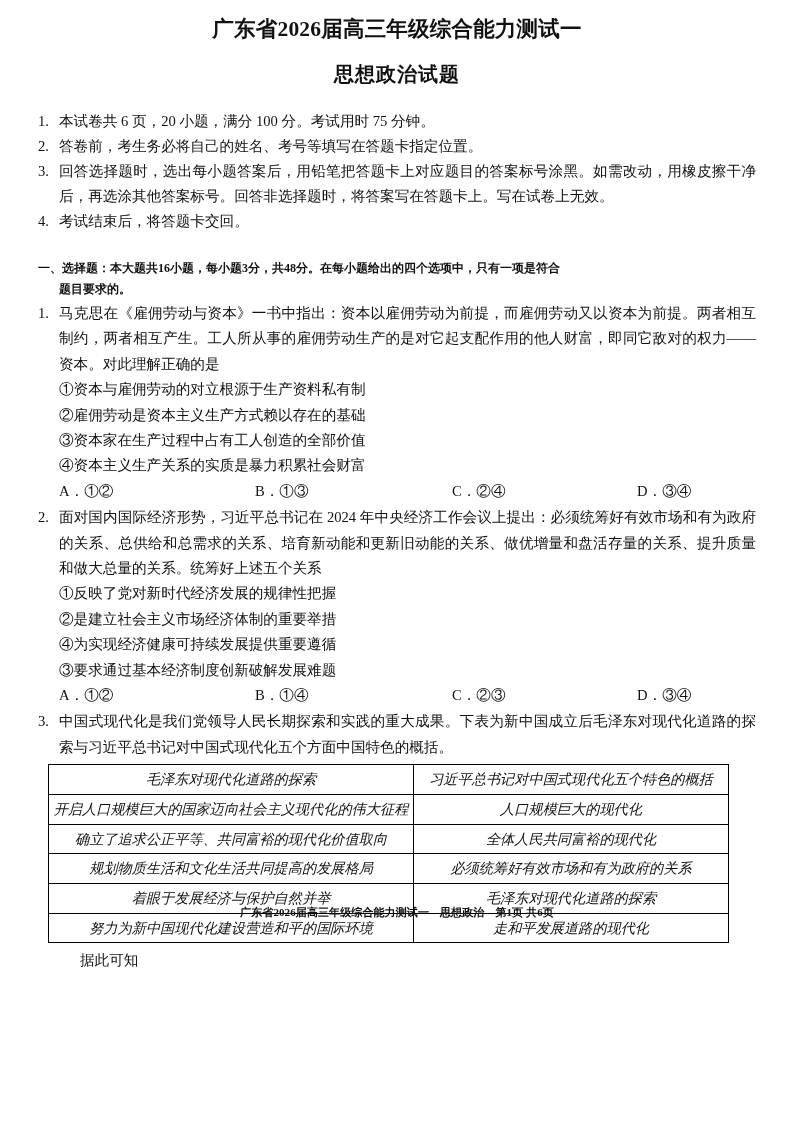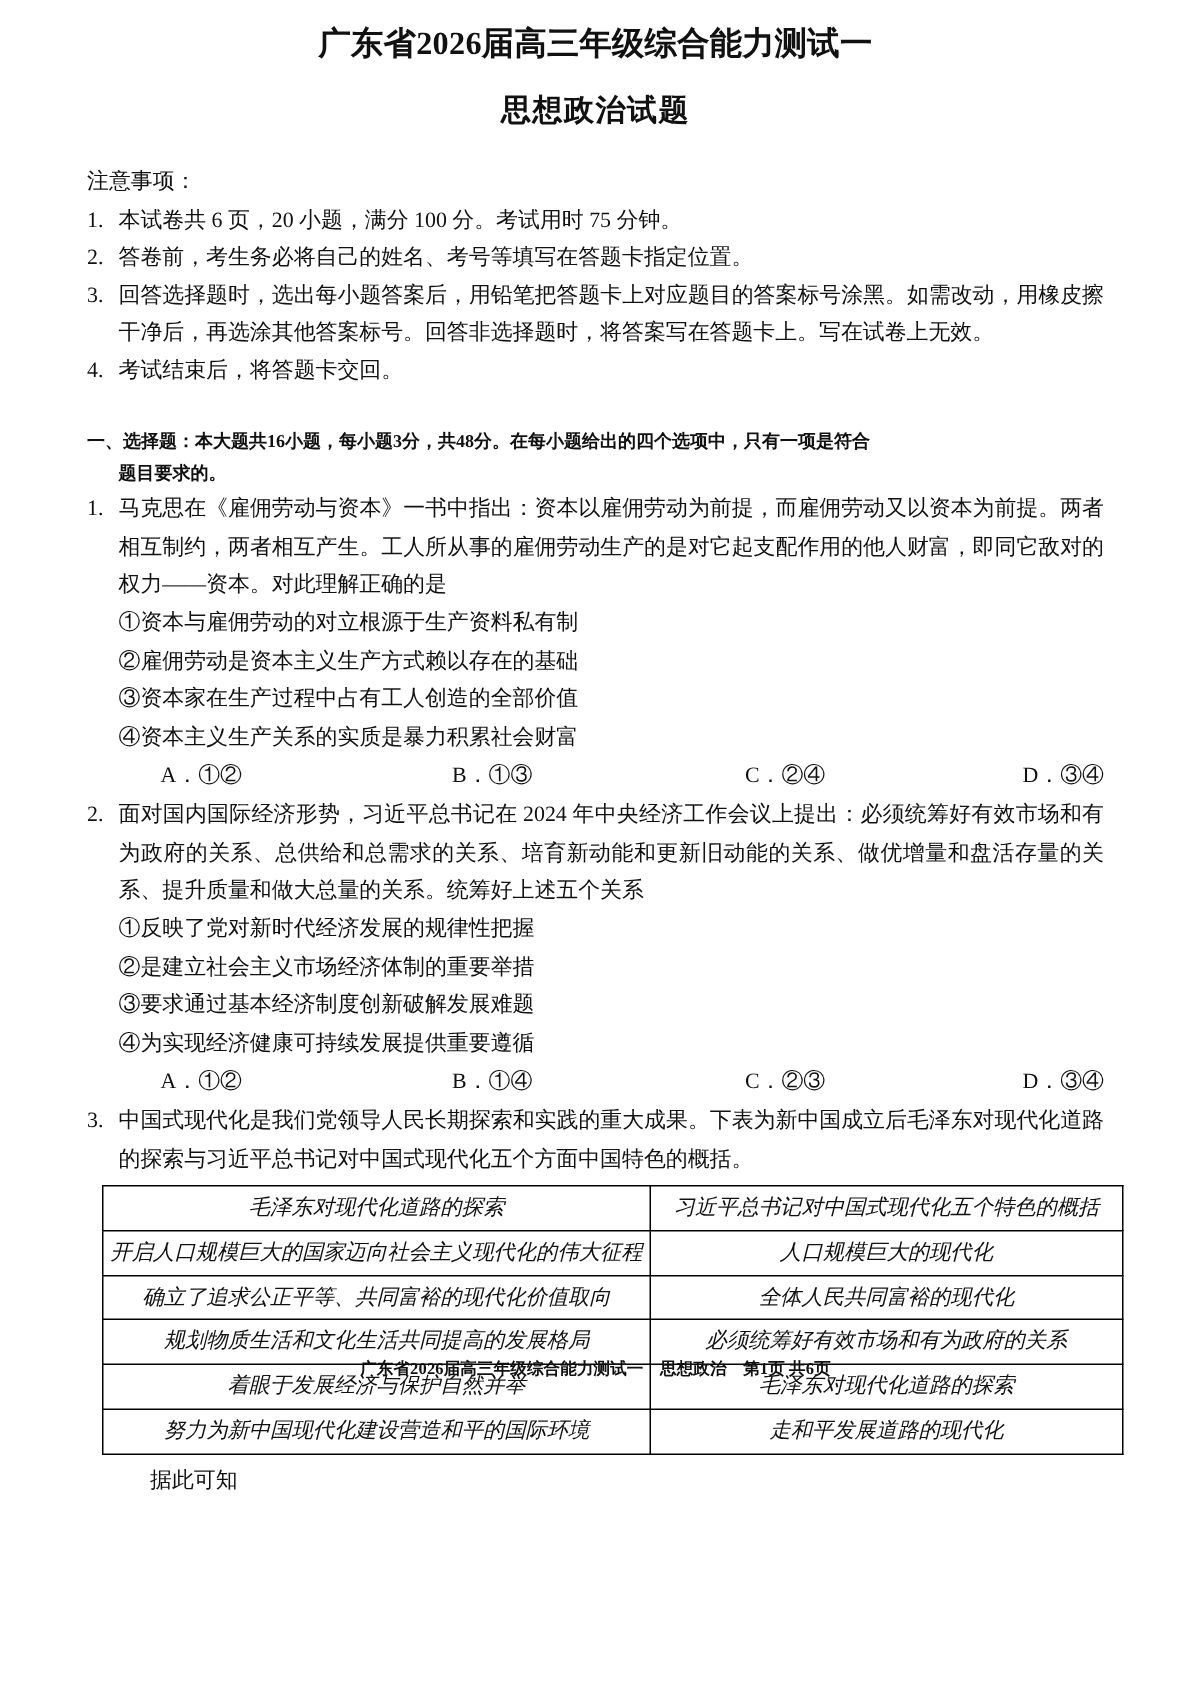--- a/index.html
+++ b/index.html
@@ -13,21 +13,21 @@
     font-family: "Liberation Serif", "DejaVu Serif", serif;
     color: #111111;
     position: relative;
     overflow: hidden;
   }
   .page {
     width: 794px;
     height: 958px;
     position: relative;
     box-sizing: border-box;
-    padding: 0 58px;
+    padding: 0 38px;
   }
 
   
   .doc-title {
     text-align: center;
     font-weight: bold;
     font-size: 21.5px;
     letter-spacing: 0.2px;
     margin: 0;
     padding-top: 16px;
@@ -106,21 +106,20 @@
   .q-item {
     white-space: nowrap;
   }
   .choices {
     display: flex;
     margin-left: 21px;
     margin-top: 0;
   }
   .choice {
     white-space: nowrap;
-    margin-left: 28px;
   }
   .choice.a { width: 196px; }
   .choice.b { width: 197px; }
   .choice.c { width: 185px; }
   .choice.d { width: auto; }
 
   
   .tbl-wrap {
     margin-top: 4px;
     margin-left: 10px;
@@ -168,21 +167,20 @@
 </style>
 </head>
 <body>
 
 <div class="page">
 
   <div class="doc-title">广东省2026届高三年级综合能力测试一</div>
   <div class="doc-subtitle">思想政治试题</div>
 
   <div class="notice">
-    <div class="notice-heading">注意事项：</div>
 
     <div class="notice-item">
       <span class="notice-num">1.</span>
       <span class="notice-text">本试卷共 6 页，20 小题，满分 100 分。考试用时 75 分钟。</span>
     </div>
     <div class="notice-item">
       <span class="notice-num">2.</span>
       <span class="notice-text">答卷前，考生务必将自己的姓名、考号等填写在答题卡指定位置。</span>
     </div>
     <div class="notice-item">
@@ -220,22 +218,22 @@
   </div>
 
   <div class="question">
     <div class="q-body">
       <span class="q-num">2.</span>
       <span class="q-stem">面对国内国际经济形势，习近平总书记在 2024 年中央经济工作会议上提出：必须统筹好有效市场和有为政府的关系、总供给和总需求的关系、培育新动能和更新旧动能的关系、做优增量和盘活存量的关系、提升质量和做大总量的关系。统筹好上述五个关系</span>
     </div>
     <div class="q-items">
       <div class="q-item">①反映了党对新时代经济发展的规律性把握</div>
       <div class="q-item">②是建立社会主义市场经济体制的重要举措</div>
+      <div class="q-item">④为实现经济健康可持续发展提供重要遵循</div>
       <div class="q-item">③要求通过基本经济制度创新破解发展难题</div>
-      <div class="q-item">④为实现经济健康可持续发展提供重要遵循</div>
     </div>
     <div class="choices">
       <span class="choice a">A．①②</span>
       <span class="choice b">B．①④</span>
       <span class="choice c">C．②③</span>
       <span class="choice d">D．③④</span>
     </div>
   </div>
 
   <div class="question">

